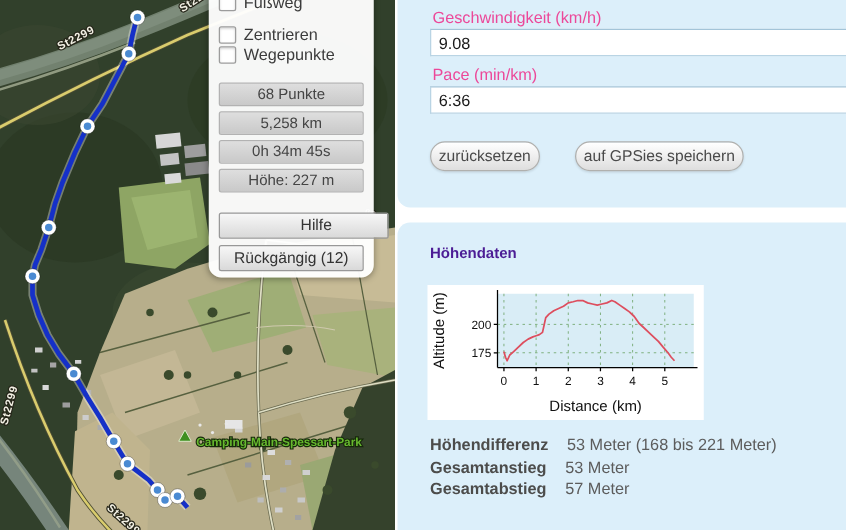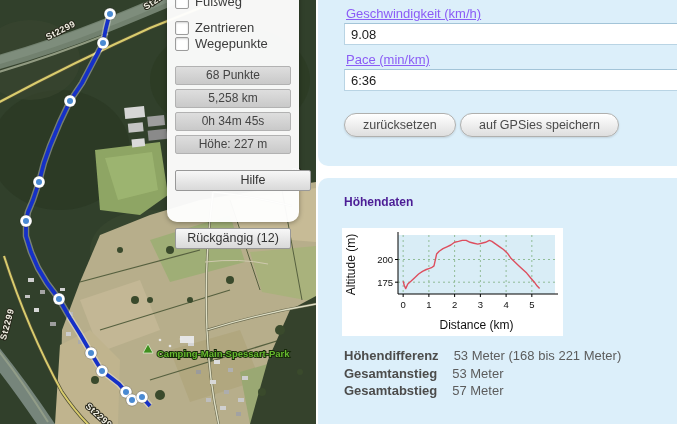--- a/index.html
+++ b/index.html
@@ -18,27 +18,27 @@
   .stat-bar{position:absolute;left:8px;width:114px;height:17px;border:1px solid #b2b2b2;
             background:linear-gradient(#dedede,#c9c9c9);border-radius:2px;color:#444;
             font-size:12px;text-align:center;line-height:17px;}
   .panel-btn{position:absolute;left:8px;width:114px;height:19px;border:1px solid #989898;
              background:linear-gradient(#f7f7f7,#d9d9d9);border-radius:2px;color:#333;
              font-size:12.5px;text-align:center;line-height:19px;cursor:pointer;}
   
   .blue-section{position:absolute;left:318px;width:372px;background:#dceffa;border-radius:10px;}
   #section-form{top:-12px;height:178px;}
   #section-elev{top:178px;height:260px;}
-  .form-label{position:absolute;left:346px;font-size:13px;color:#8b5cf6;text-decoration:underline;}
+  .form-label{position:absolute;left:346px;font-size:13px;color:#ec4899;}
   .form-input{position:absolute;left:344px;width:332px;height:18px;border:1px solid #b9d4e4;
               border-top-color:#a3c4d8;background:#fff;font-size:13px;color:#1a1a1a;
               padding:1px 6px;font-family:"Liberation Sans","DejaVu Sans",sans-serif;}
   .pill-btn{position:absolute;height:24px;border:1px solid #b0b0ae;border-radius:13px;
             background:linear-gradient(#ffffff,#dedede);color:#4a4a4a;font-size:12.5px;
-            padding:0 18px;cursor:pointer;font-family:"Liberation Sans","DejaVu Sans",sans-serif;
+            padding:0 6px;cursor:pointer;font-family:"Liberation Sans","DejaVu Sans",sans-serif;
             box-shadow:0 1px 2px rgba(0,0,0,0.12);}
   #hd-heading{position:absolute;left:344px;top:195px;font-size:12px;font-weight:bold;color:#4c1d95;}
   #chart-box{position:absolute;left:342px;top:228px;width:221px;height:108px;background:#fff;}
   #elev-svg{display:block;font-family:"Liberation Sans","DejaVu Sans",sans-serif;}
   #elev-stats{position:absolute;left:344px;top:347px;font-size:13px;color:#5c5c5c;line-height:17.5px;}
   #elev-stats b{color:#4c4c4b;margin-right:15px;}
   .maplabel{font-weight:bold;fill:#f2f0e4;stroke:#26261a;stroke-width:2px;paint-order:stroke;
             letter-spacing:0.5px;}
 </style>
 </head>
@@ -232,21 +232,21 @@
       </div>
       <div class="chk-row" style="top:76px;">
         <span class="chk"></span>
         <span>Wegepunkte</span>
       </div>
       <div class="stat-bar" style="top:106px;">68 Punkte</div>
       <div class="stat-bar" style="top:129px;">5,258 km</div>
       <div class="stat-bar" style="top:152px;">0h 34m 45s</div>
       <div class="stat-bar" style="top:175px;">Höhe: 227 m</div>
       <div class="panel-btn" style="top:210px;padding-left:20px;">Hilfe</div>
-      <div class="panel-btn" style="top:236px;margin-top:32px;">Rückgängig (12)</div>
+      <div class="panel-btn" style="top:236px;">Rückgängig (12)</div>
     </div>
   </div>
 
   <div class="blue-section" id="section-form"></div>
   <div class="blue-section" id="section-elev"></div>
 
   <div class="form-label" style="top:6px;">Geschwindigkeit (km/h)</div>
   <input class="form-input" style="top: 23px;" type="text" value="9.08">
   <div class="form-label" style="top:52px;">Pace (min/km)</div>
   <input class="form-input" style="top: 69px;" type="text" value="6:36">

